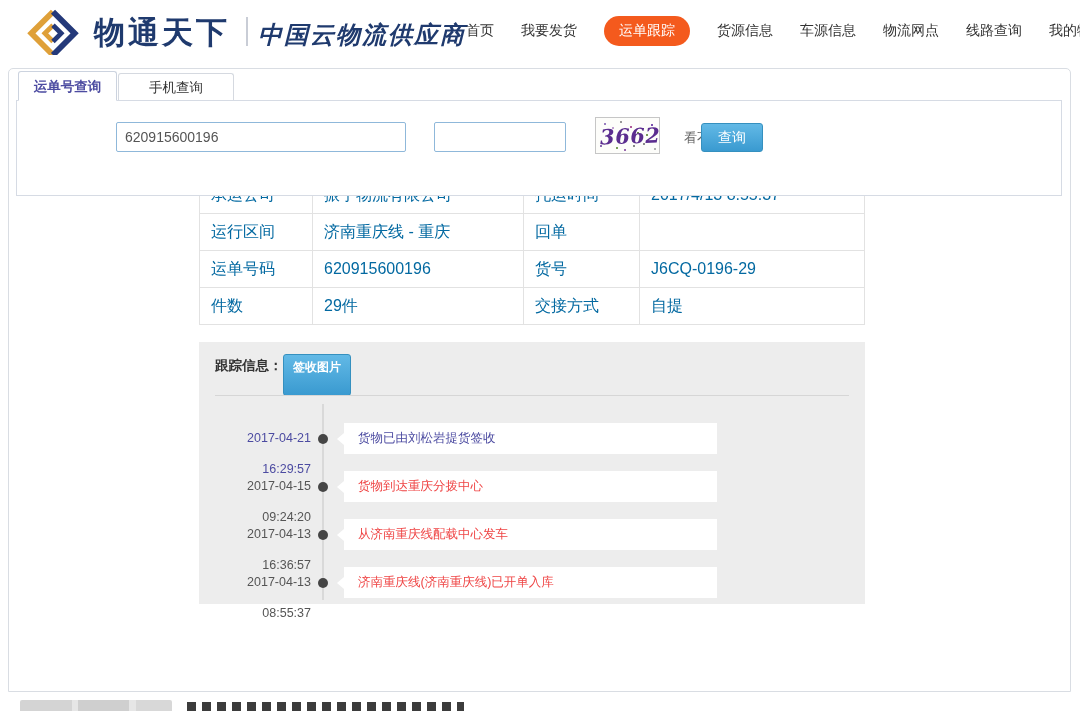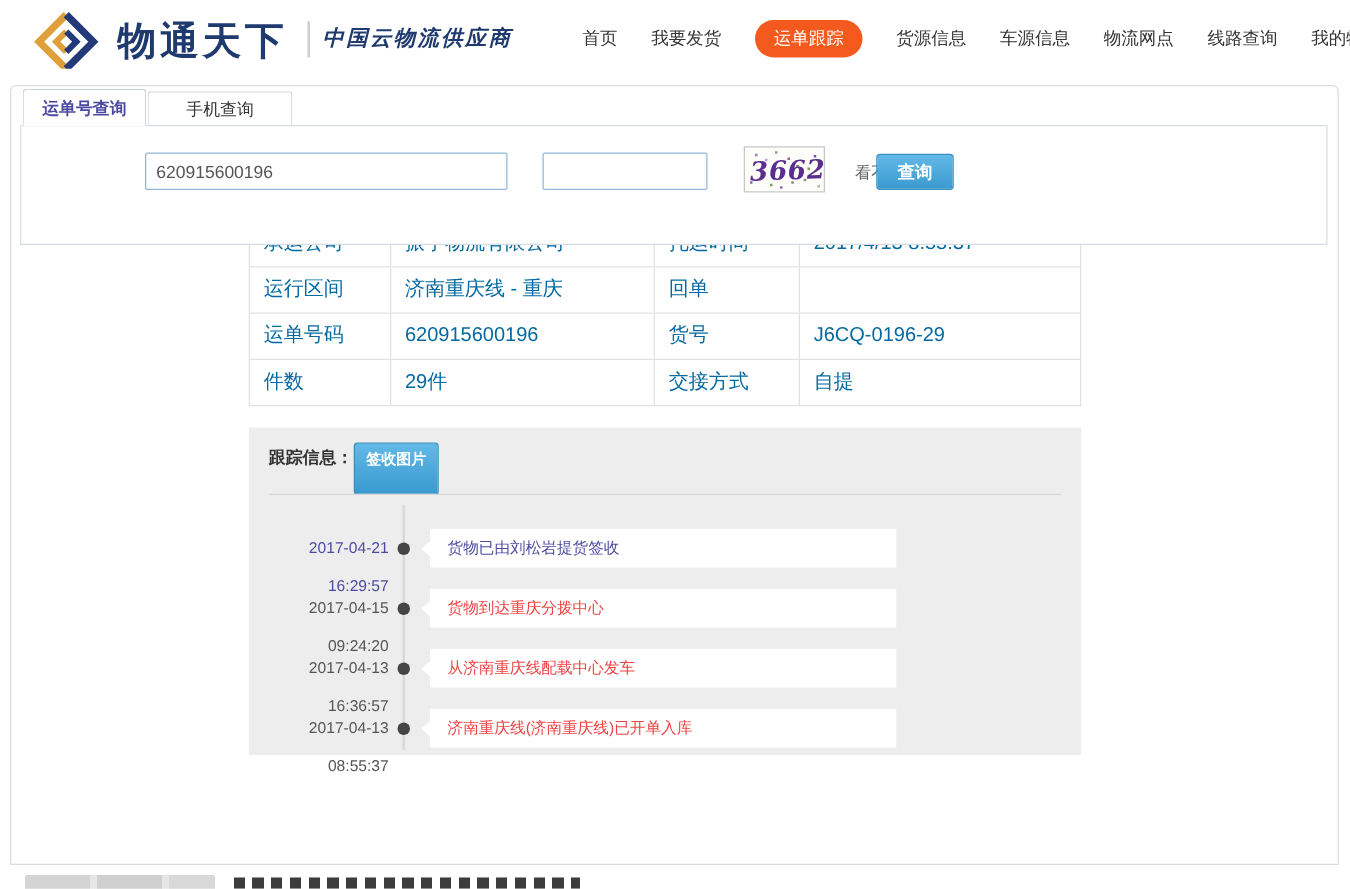--- a/index.html
+++ b/index.html
@@ -5,21 +5,21 @@
   * { margin:0; padding:0; box-sizing:border-box; }
   html,body { width:1080px; height:711px; overflow:hidden; background:#fff;
     font-family:"Liberation Sans","DejaVu Sans",sans-serif; }
 
   
   #header { position:absolute; left:0; top:0; width:1080px; height:62px; background:#fff; }
   #logo-icon { position:absolute; left:24px; top:9px; width:58px; height:46px; }
   #brand-name { position:absolute; left:94px; top:12px; font-size:31px; font-weight:800;
     color:#1f3a6e; letter-spacing:3px; }
   #brand-sep { position:absolute; left:246px; top:17px; width:2px; height:29px; background:#c9cdd6; }
-  #brand-tagline { position:absolute; left:258px; top:19px; font-size:17px; font-style:italic;
+  #brand-tagline { position:absolute; left:258px; top:19px; font-size:24px; font-style:italic;
     font-weight:700; color:#1f3a6e; font-family:"DejaVu Serif","Liberation Serif",serif; letter-spacing:2px; }
   #nav { position:absolute; left:466px; top:0; height:62px; display:flex; align-items:center; gap:27px; }
   .nav-item { font-size:14px; color:#333; white-space:nowrap; cursor:pointer; }
   .nav-item.active { background:#f45a1d; color:#fff; padding:6px 15px; border-radius:16px; }
 
   
   #container { position:absolute; left:8px; top:68px; width:1063px; height:624px;
     border:1px solid #d9dde3; border-radius:5px 5px 0 0; background:#fff; }
 
   
@@ -45,21 +45,21 @@
     font-family:"DejaVu Serif","Liberation Serif",serif; transform:rotate(-2deg); }
   #captcha-noise { position:absolute; left:0; top:0; width:2px; height:2px;
     box-shadow: 8px 5px 0 #9a7ec0, 20px 29px 0 #7aa05a, 34px 8px 0 #b05a9a, 47px 25px 0 #8a8a8a,
       55px 6px 0 #7a4fae, 13px 18px 0 #aaa, 28px 31px 0 #9a6ab0, 41px 14px 0 #6a8a4a,
       58px 30px 0 #b0b0b0, 4px 27px 0 #8a6ab0, 24px 3px 0 #999, 50px 16px 0 #7a9a5a,
       16px 9px 0 #c0a0d0, 37px 27px 0 #888; }
   #captcha-hint { position:absolute; left:649px; top:28px; font-size:13px; color:#666; cursor:pointer;margin-left:18px; }
   .blue-btn { background:linear-gradient(#62b9e6,#3a9ad0); border:1px solid #3590bf;
     color:#fff; border-radius:3px; text-align:center; cursor:pointer; }
   #search-btn { position:absolute; left:684px; top:22px; width:62px; height:29px;
-    line-height:27px; font-size:14px; font-weight:700; }
+    line-height:27px; font-size:14px; font-weight:400; }
 
   
   #waybill-table { position:absolute; left:199px; top:144px; width:666px; }
   #wb-title { height:33px; line-height:32px; padding-left:12px; font-size:13px; font-weight:700;
     color:#333; border:1px solid #ddd; background:#fff; }
   .wb-row { display:grid; grid-template-columns:113px 211px 116px 1fr; height:37px;
     border-left:1px solid #e2e2e2; border-right:1px solid #e2e2e2; border-bottom:1px solid #e2e2e2; }
   .wb-cell { line-height:36px; padding-left:11px; font-size:16px; color:#0369a1;
     border-right:1px solid #e2e2e2; overflow:hidden; white-space:nowrap; }
   .wb-cell:last-child { border-right:none; }

